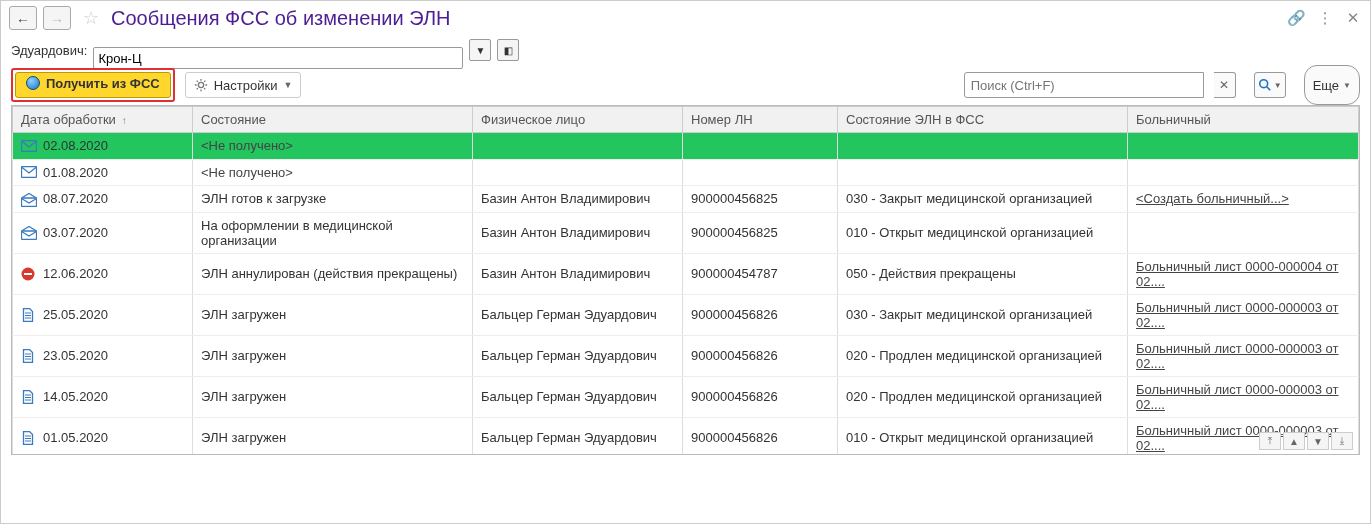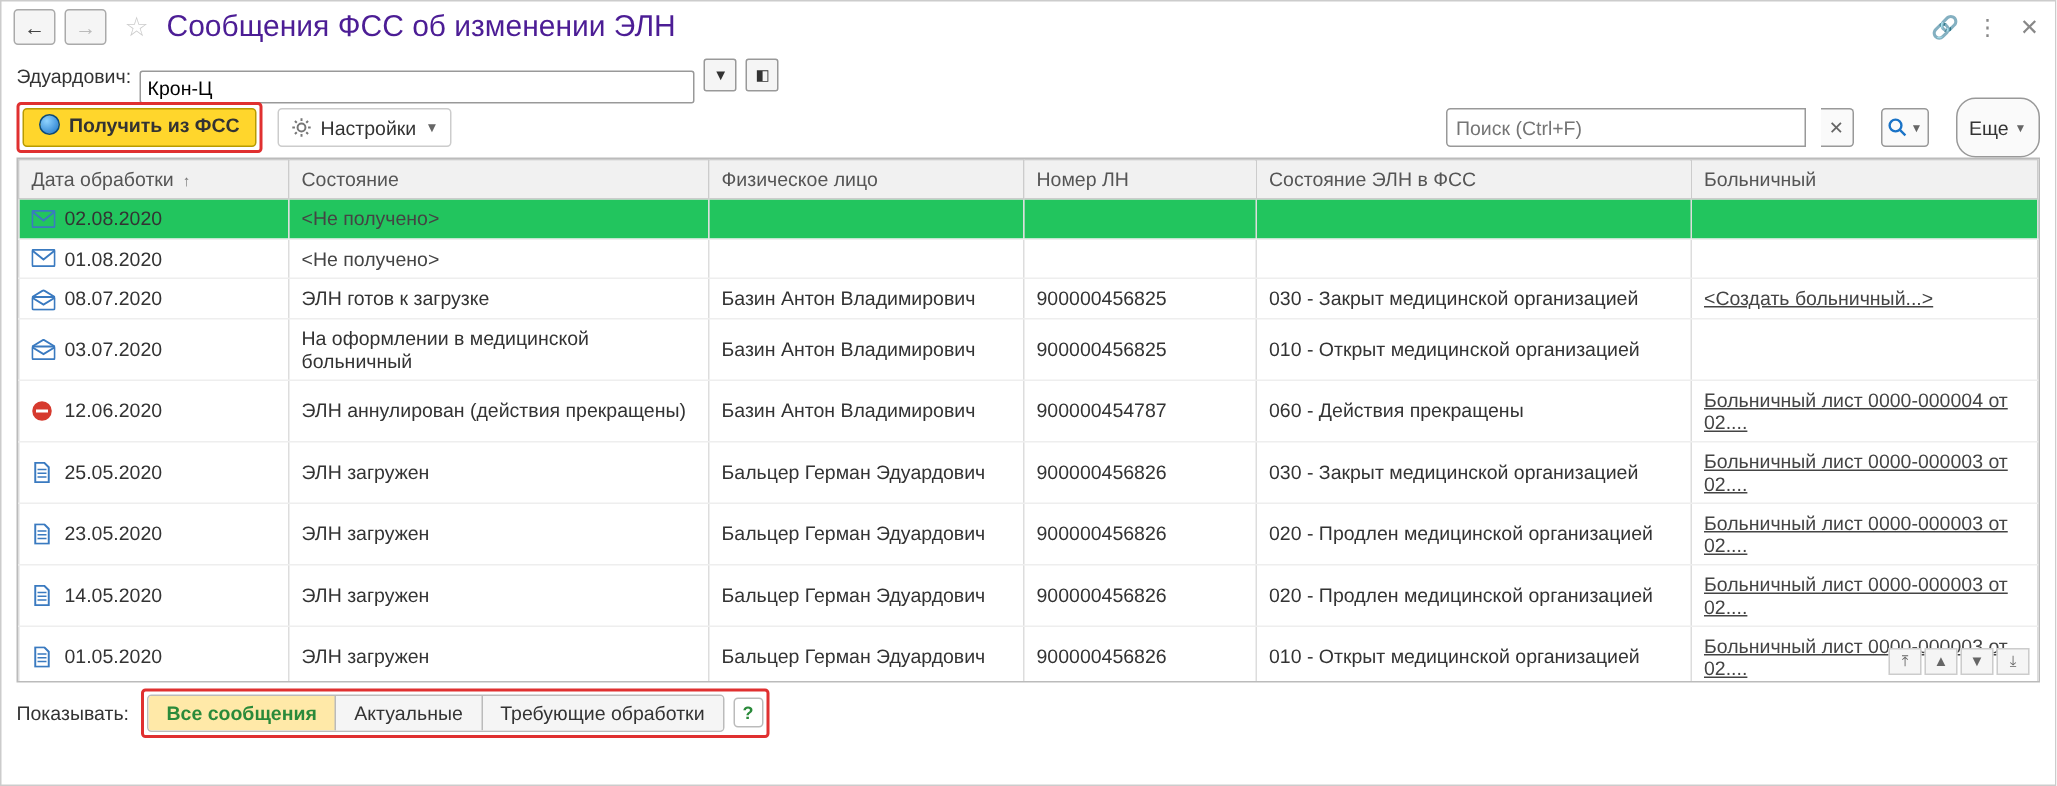--- a/index.html
+++ b/index.html
@@ -173,35 +173,35 @@
             <td>900000456825</td>
             <td>030 - Закрыт медицинской организацией</td>
             <td><span class="link-cell">&lt;Создать больничный...&gt;</span></td>
           </tr>
           <tr>
             <td><span class="row-icon env-open"><svg width="16" height="14" viewBox="0 0 16 14">
                   <path d="M0.5 5 L8 0.5 L15.5 5" fill="none" stroke-width="1.3"></path>
                   <rect x="0.5" y="5" width="15" height="8.5" rx="1" fill="none" stroke-width="1.3"></rect>
                   <path d="M0.5 5.5 L8 10 L15.5 5.5" stroke-width="1.3"></path>
                 </svg></span>03.07.2020</td>
-            <td>На оформлении в медицинской больничный</td>
+            <td>На оформлении в медицинской организации</td>
             <td>Базин Антон Владимирович</td>
             <td>900000456825</td>
             <td>010 - Открыт медицинской организацией</td>
             <td></td>
           </tr>
           <tr>
             <td><span class="row-icon cancel-icon"><svg width="14" height="14" viewBox="0 0 14 14">
                   <circle cx="7" cy="7" r="6.5"></circle>
                   <rect x="3" y="6" width="8" height="2"></rect>
                 </svg></span>12.06.2020</td>
             <td>ЭЛН аннулирован (действия прекращены)</td>
             <td>Базин Антон Владимирович</td>
             <td>900000454787</td>
-            <td>060 - Действия прекращены</td>
+            <td>050 - Действия прекращены</td>
             <td><span class="link-cell">Больничный лист 0000-000004 от 02....</span></td>
           </tr>
           <tr>
             <td><span class="row-icon doc-icon"><svg width="14" height="14" viewBox="0 0 14 14">
                   <path d="M2.5 0.5h6l3 3v10h-9z" fill="none" stroke-width="1.3"></path>
                   <path d="M4 5h6M4 7.5h6M4 10h6" stroke-width="1"></path>
                 </svg></span>25.05.2020</td>
             <td>ЭЛН загружен</td>
             <td>Бальцер Герман Эдуардович</td>
             <td>900000456826</td>
@@ -244,25 +244,14 @@
         </tbody>
     </table>
     <div class="table-nav">
       <div class="nb">⤒</div>
       <div class="nb">▲</div>
       <div class="nb">▼</div>
       <div class="nb">⤓</div>
     </div>
   </div>
 
-  <div class="footer">
-    <span class="footer-label">Показывать:</span>
-    <div class="red-outline-footer">
-      <div class="tab-group">
-        <div class="tab active">Все сообщения</div>
-        <div class="tab">Актуальные</div>
-        <div class="tab">Требующие обработки</div>
-      </div>
-      <div class="help-btn">?</div>
-    </div>
-  </div>
 
 </div>
 
 </body></html>

